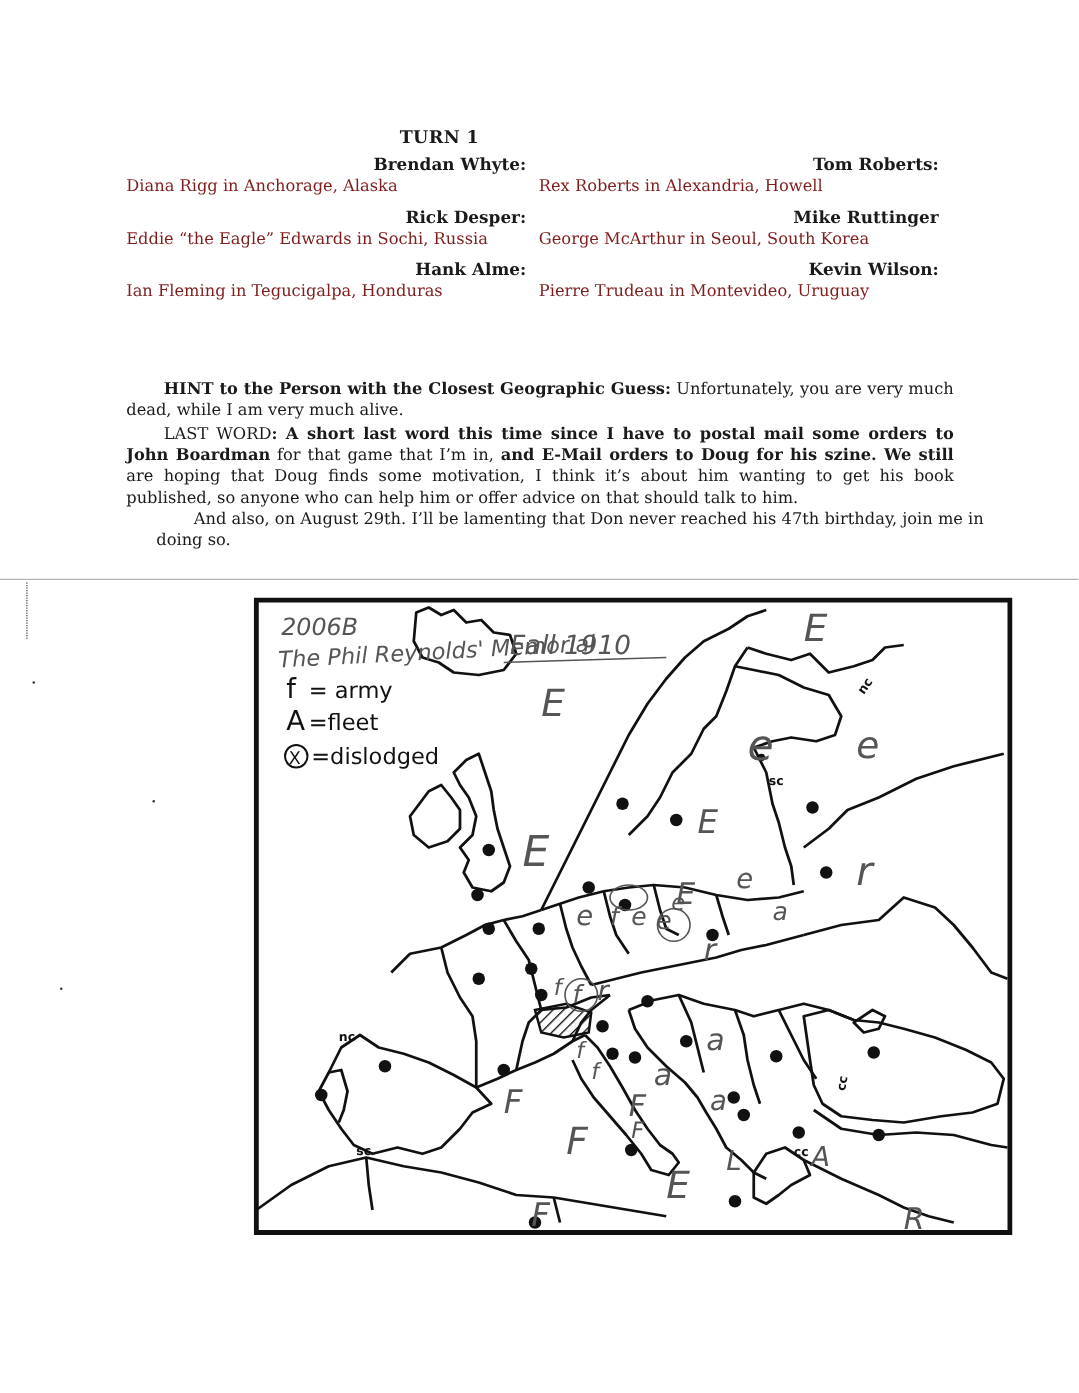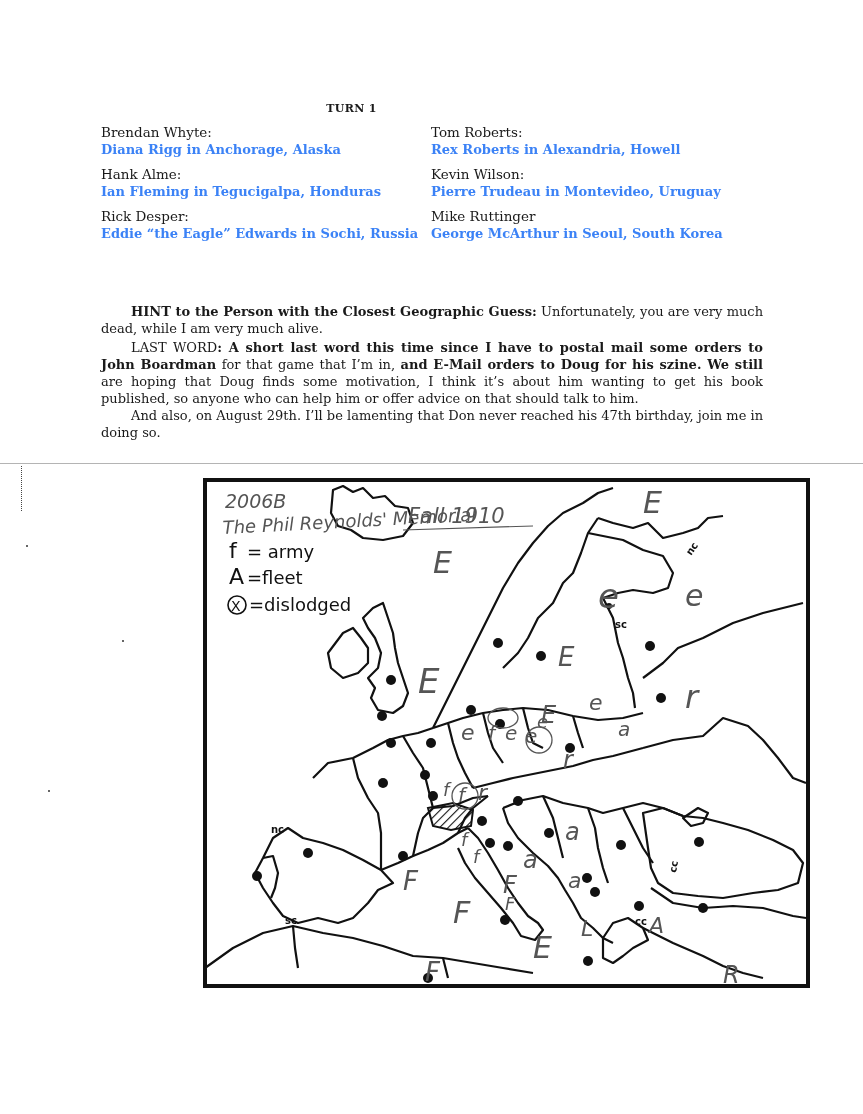--- a/index.html
+++ b/index.html
@@ -1,71 +1,71 @@
 <!DOCTYPE html>
 <html><head>
 <meta charset="utf-8">
 <style>
   html, body { margin: 0; padding: 0; background: #ffffff; }
   body { width: 863px; height: 1114px; position: relative; overflow: hidden;
          font-family: "DejaVu Serif", "Liberation Serif", serif; color: #1a1a1a; }
   .turn-title { position: absolute; left: 0; width: 703px; top: 102px; text-align: center;
-                font-weight: bold; font-size: 11px; letter-spacing: 0.3px; }
+                font-weight: bold; font-size: 14px; letter-spacing: 0.3px; }
   .col { position: absolute; top: 123px; width: 320px; }
   .col.left { left: 101px; }
   .col.right { left: 431px; }
   .entry { margin-bottom: 6px; }
-  .entry .name { font-weight: normal; font-size: 13.5px; line-height: 18px; }
-  .entry .guess { font-size: 13px; line-height: 18px; color: #3b82f6; font-weight: bold; }
+  .entry .name { font-weight: bold; font-size: 13.5px; line-height: 18px; text-align: right; }
+  .entry .guess { font-size: 13px; line-height: 18px; color: #7f1d1d; }
   .para { position: absolute; left: 101px; width: 662px; font-size: 13px; line-height: 17px; text-align: justify; }
   .para .indent { display: inline-block; width: 30px; }
   .hint { top: 303px; }
   .hint .lead { font-weight: bold; }
   .lastword { top: 339px; }
   .lastword .lw-label { }
   .lastword .b { font-weight: bold; }
-  .also { top: 407px; }
+  .also { top: 407px; margin-left: 24px; }
   .rule { position: absolute; left: 0; top: 463px; width: 863px; height: 1px; background: #777; opacity: 0.55; }
   .margin-tick { position: absolute; left: 21px; top: 466px; width: 1px; height: 45px; border-left: 1px dotted #444; }
   .speck { position: absolute; width: 2px; height: 2px; background: #333; border-radius: 1px; }
   .map { position: absolute; left: 203px; top: 478px; width: 607px; height: 510px; }
   .hw { font-family: "DejaVu Sans", "Liberation Sans", sans-serif; fill: #555; }
 </style>
 </head>
 <body>
 
 <div class="turn-title">TURN 1</div>
 
 <div class="col left">
   <div class="entry">
     <div class="name">Brendan Whyte:</div>
     <div class="guess">Diana Rigg in Anchorage, Alaska</div>
   </div>
   <div class="entry">
+    <div class="name">Rick Desper:</div>
+    <div class="guess">Eddie “the Eagle” Edwards in Sochi, Russia</div>
+  </div>
+  <div class="entry">
     <div class="name">Hank Alme:</div>
     <div class="guess">Ian Fleming in Tegucigalpa, Honduras</div>
   </div>
-  <div class="entry">
-    <div class="name">Rick Desper:</div>
-    <div class="guess">Eddie “the Eagle” Edwards in Sochi, Russia</div>
-  </div>
 </div>
 
 <div class="col right">
   <div class="entry">
     <div class="name">Tom Roberts:</div>
     <div class="guess">Rex Roberts in Alexandria, Howell</div>
   </div>
   <div class="entry">
+    <div class="name">Mike Ruttinger</div>
+    <div class="guess">George McArthur in Seoul, South Korea</div>
+  </div>
+  <div class="entry">
     <div class="name">Kevin Wilson:</div>
     <div class="guess">Pierre Trudeau in Montevideo, Uruguay</div>
-  </div>
-  <div class="entry">
-    <div class="name">Mike Ruttinger</div>
-    <div class="guess">George McArthur in Seoul, South Korea</div>
   </div>
 </div>
 
 <div class="para hint"><span class="indent"></span><span class="lead">HINT to the Person with the Closest Geographic Guess:</span><span> Unfortunately, you are very much dead, while I am very much alive.</span></div>
 
 <div class="para lastword"><span class="indent"></span><span class="lw-label">LAST WORD</span><span class="b">: A short last word this time since I have to postal mail some orders to John Boardman</span><span> for that game that I’m in, </span><span class="b">and E-Mail orders to Doug for his szine.  We still</span><span> are hoping that Doug finds some motivation, I think it’s about him wanting to get his book published, so anyone who can help him or offer advice on that should talk to him.</span></div>
 
 <div class="para also"><span class="indent"></span><span>And also, on August 29th</span><span>. I’ll be lamenting that Don never reached his 47th birthday, join me in doing so.</span></div>
 
 <div class="rule"></div>

